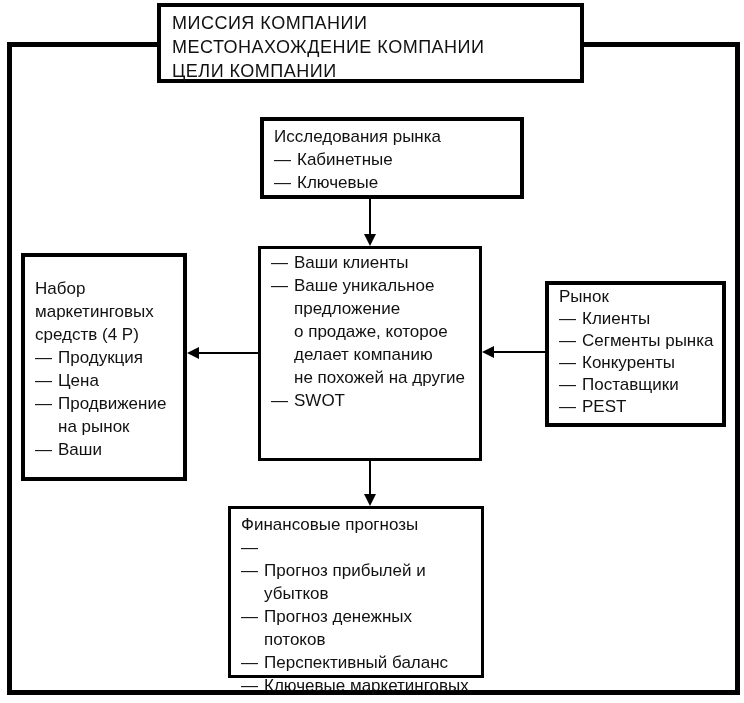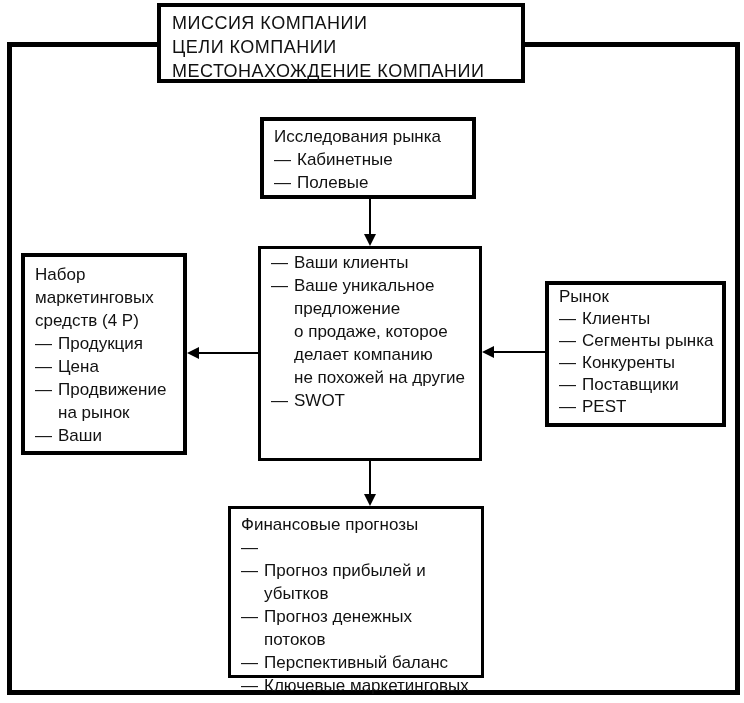--- a/index.html
+++ b/index.html
@@ -43,27 +43,27 @@
   }
   .item .dash {
     flex: 0 0 auto;
     margin-right: 6px;
   }
   .item .text {
     white-space: pre-line;
   }
   
   .mission-box {
-    left: 157px; top: 3px; width: 368px; height: 80px;
+    left: 157px; top: 3px; width: 427px; height: 80px;
     font-size: 18px; line-height: 24px; letter-spacing: 0.5px;
     padding: 4px 8px 0 11px;
   }
-  .research-box  { left: 260px; top: 117px; width: 216px; height: 82px; }
+  .research-box  { left: 260px; top: 117px; width: 264px; height: 82px; }
   .strategy-box  { left: 258px; top: 246px; width: 224px; height: 215px; border-width: 3px; padding-top: 2px; }
-  .mix-box       { left: 21px;  top: 253px; width: 166px; height: 202px; padding-top: 6px; }
+  .mix-box       { left: 21px;  top: 253px; width: 166px; height: 228px; padding-top: 20px; }
   .market-box    { left: 545px; top: 281px; width: 181px; height: 146px; line-height: 22px; padding-top: 1px; }
   .finance-box   { left: 228px; top: 506px; width: 256px; height: 172px; border-width: 3px; }
   
   .vline { position: absolute; width: 2px; background: #000000; }
   .hline { position: absolute; height: 2px; background: #000000; }
   .head-down {
     position: absolute; width: 0; height: 0;
     border-left: 6px solid transparent;
     border-right: 6px solid transparent;
     border-top: 12px solid #000000;
@@ -77,33 +77,33 @@
 </style>
 </head>
 <body>
 
 <div id="diagram">
 
   <div class="outer-frame"></div>
 
   <div class="box mission-box">
     <div>МИССИЯ КОМПАНИИ</div>
+    <div>МЕСТОНАХОЖДЕНИЕ КОМПАНИИ</div>
     <div>ЦЕЛИ КОМПАНИИ</div>
-    <div>МЕСТОНАХОЖДЕНИЕ КОМПАНИИ</div>
   </div>
 
   <div class="box research-box">
     <div class="title">Исследования рынка</div>
     <div class="item">
       <span class="dash">—</span>
       <span class="text">Кабинетные</span>
     </div>
     <div class="item">
       <span class="dash">—</span>
-      <span class="text">Полевые</span>
+      <span class="text">Ключевые</span>
     </div>
   </div>
 
   <div class="box strategy-box">
     <div class="item">
       <span class="dash">—</span>
       <span class="text">Ваши клиенты</span>
     </div>
     <div class="item">
       <span class="dash">—</span>

